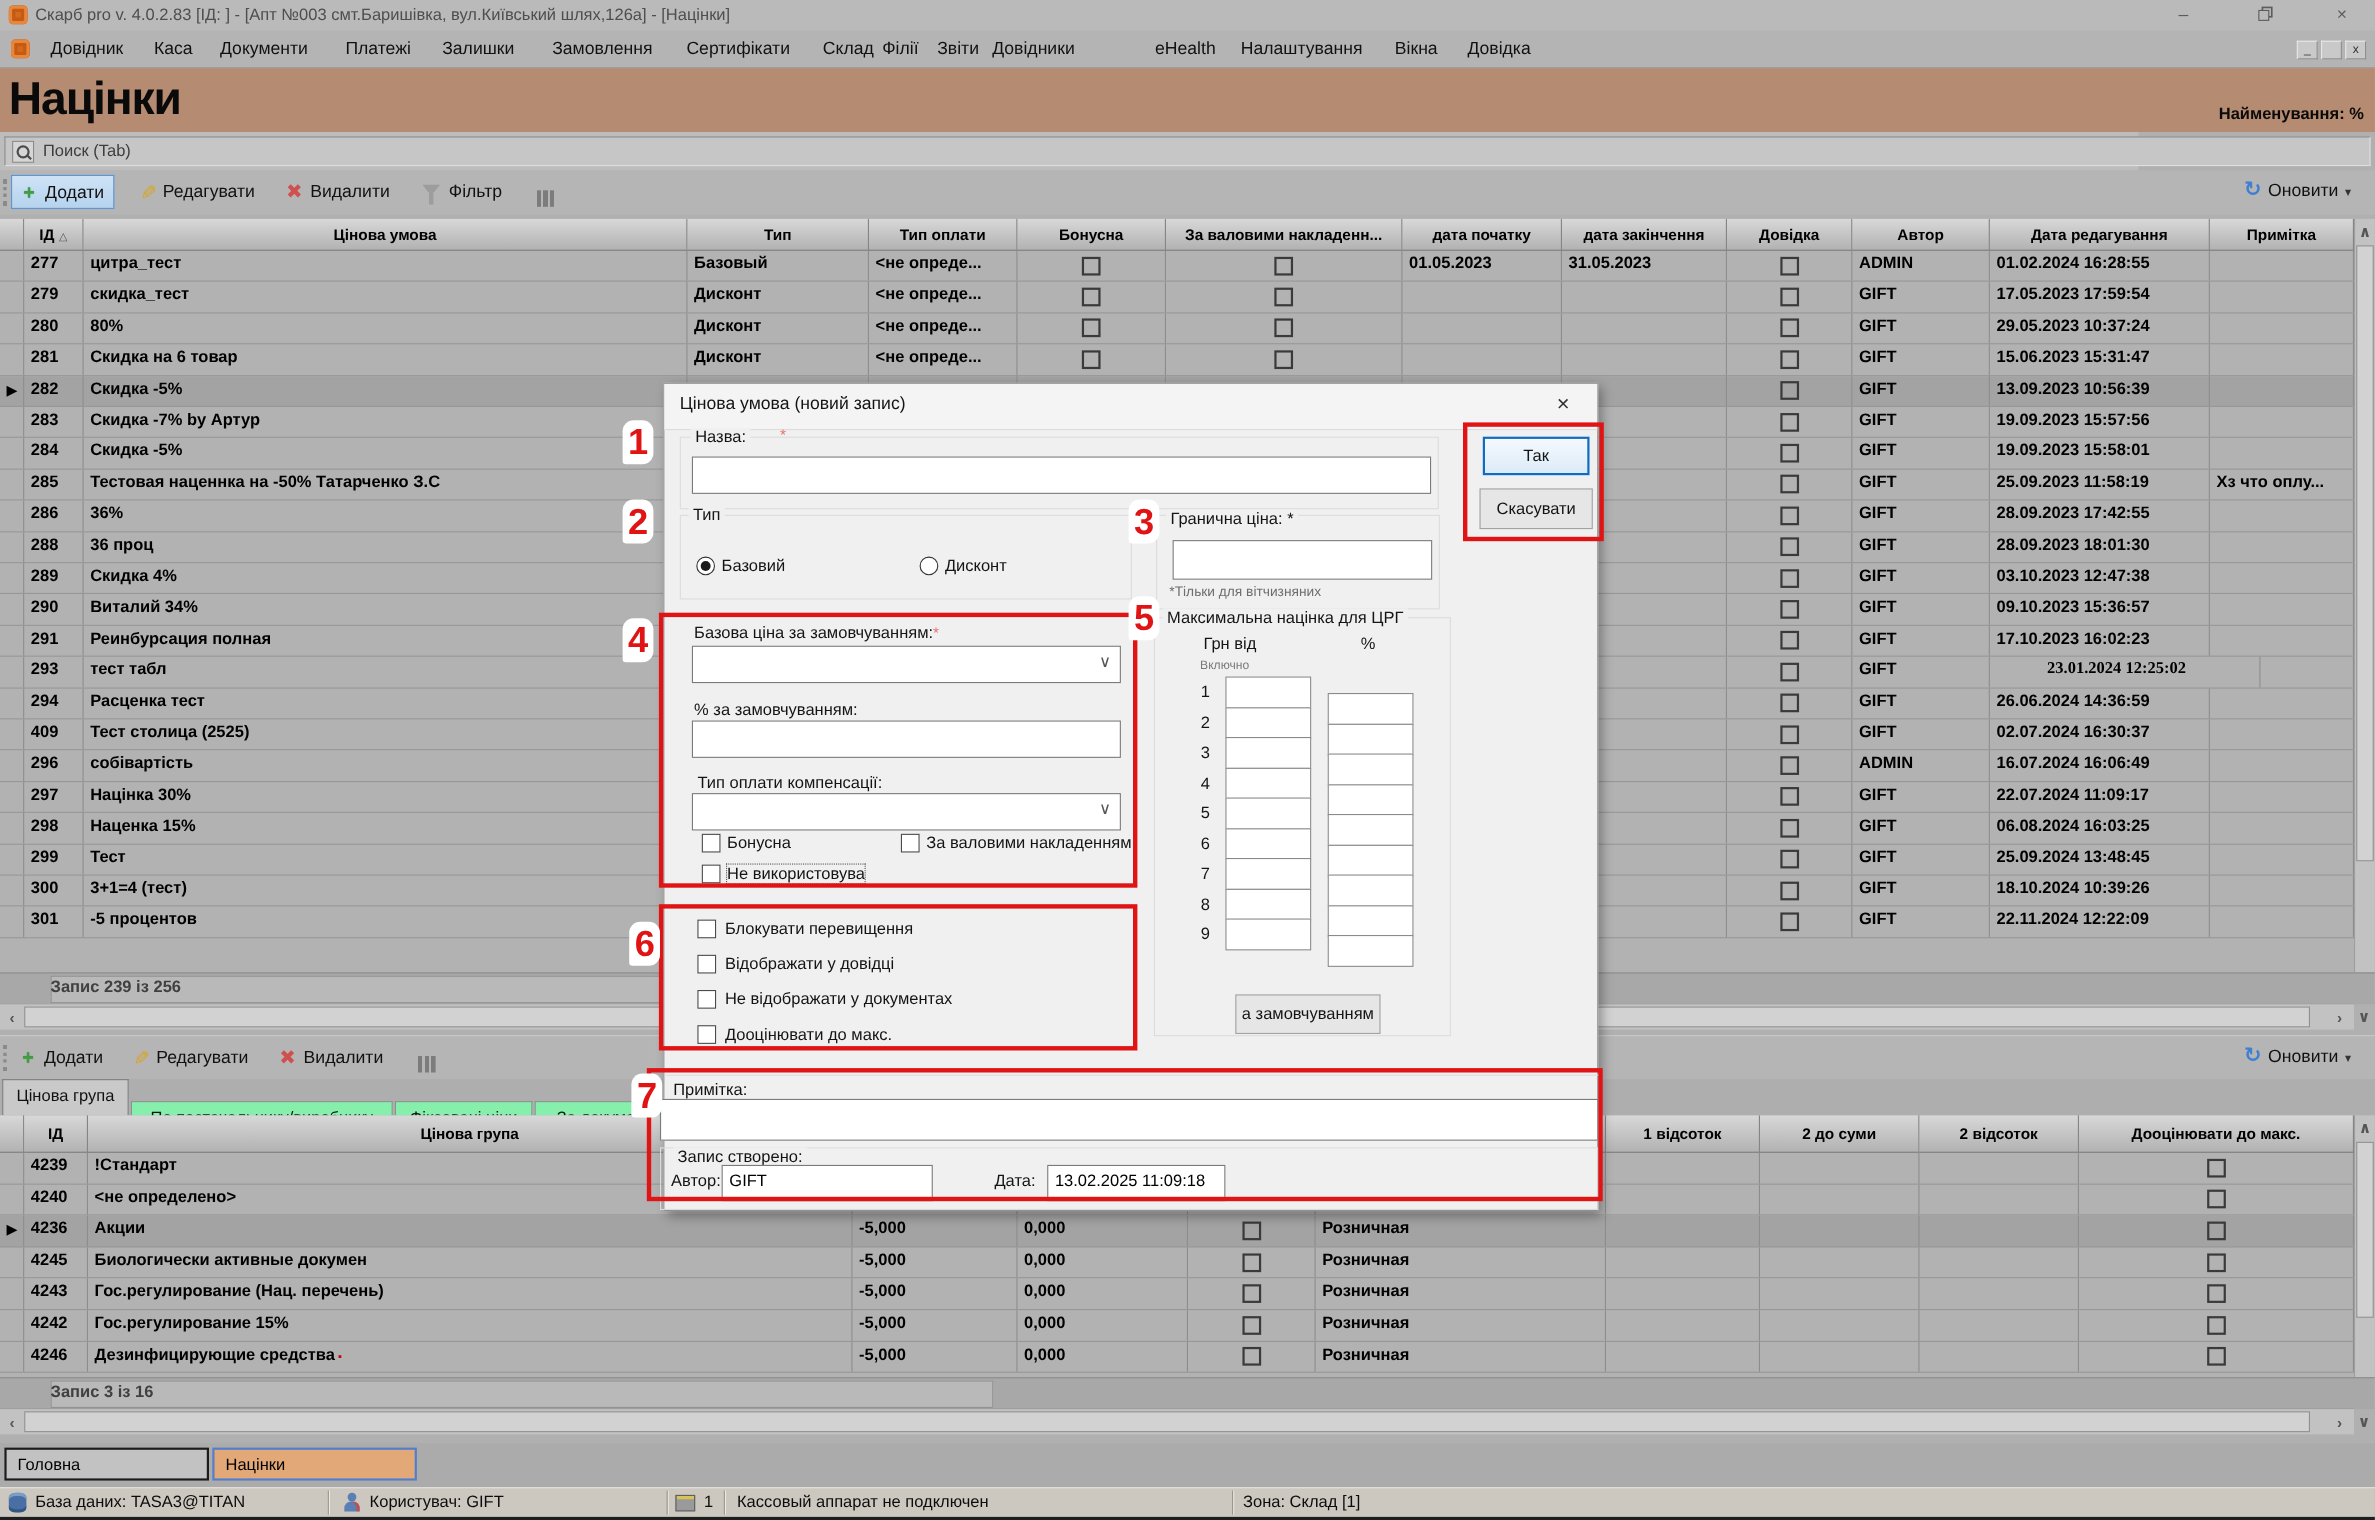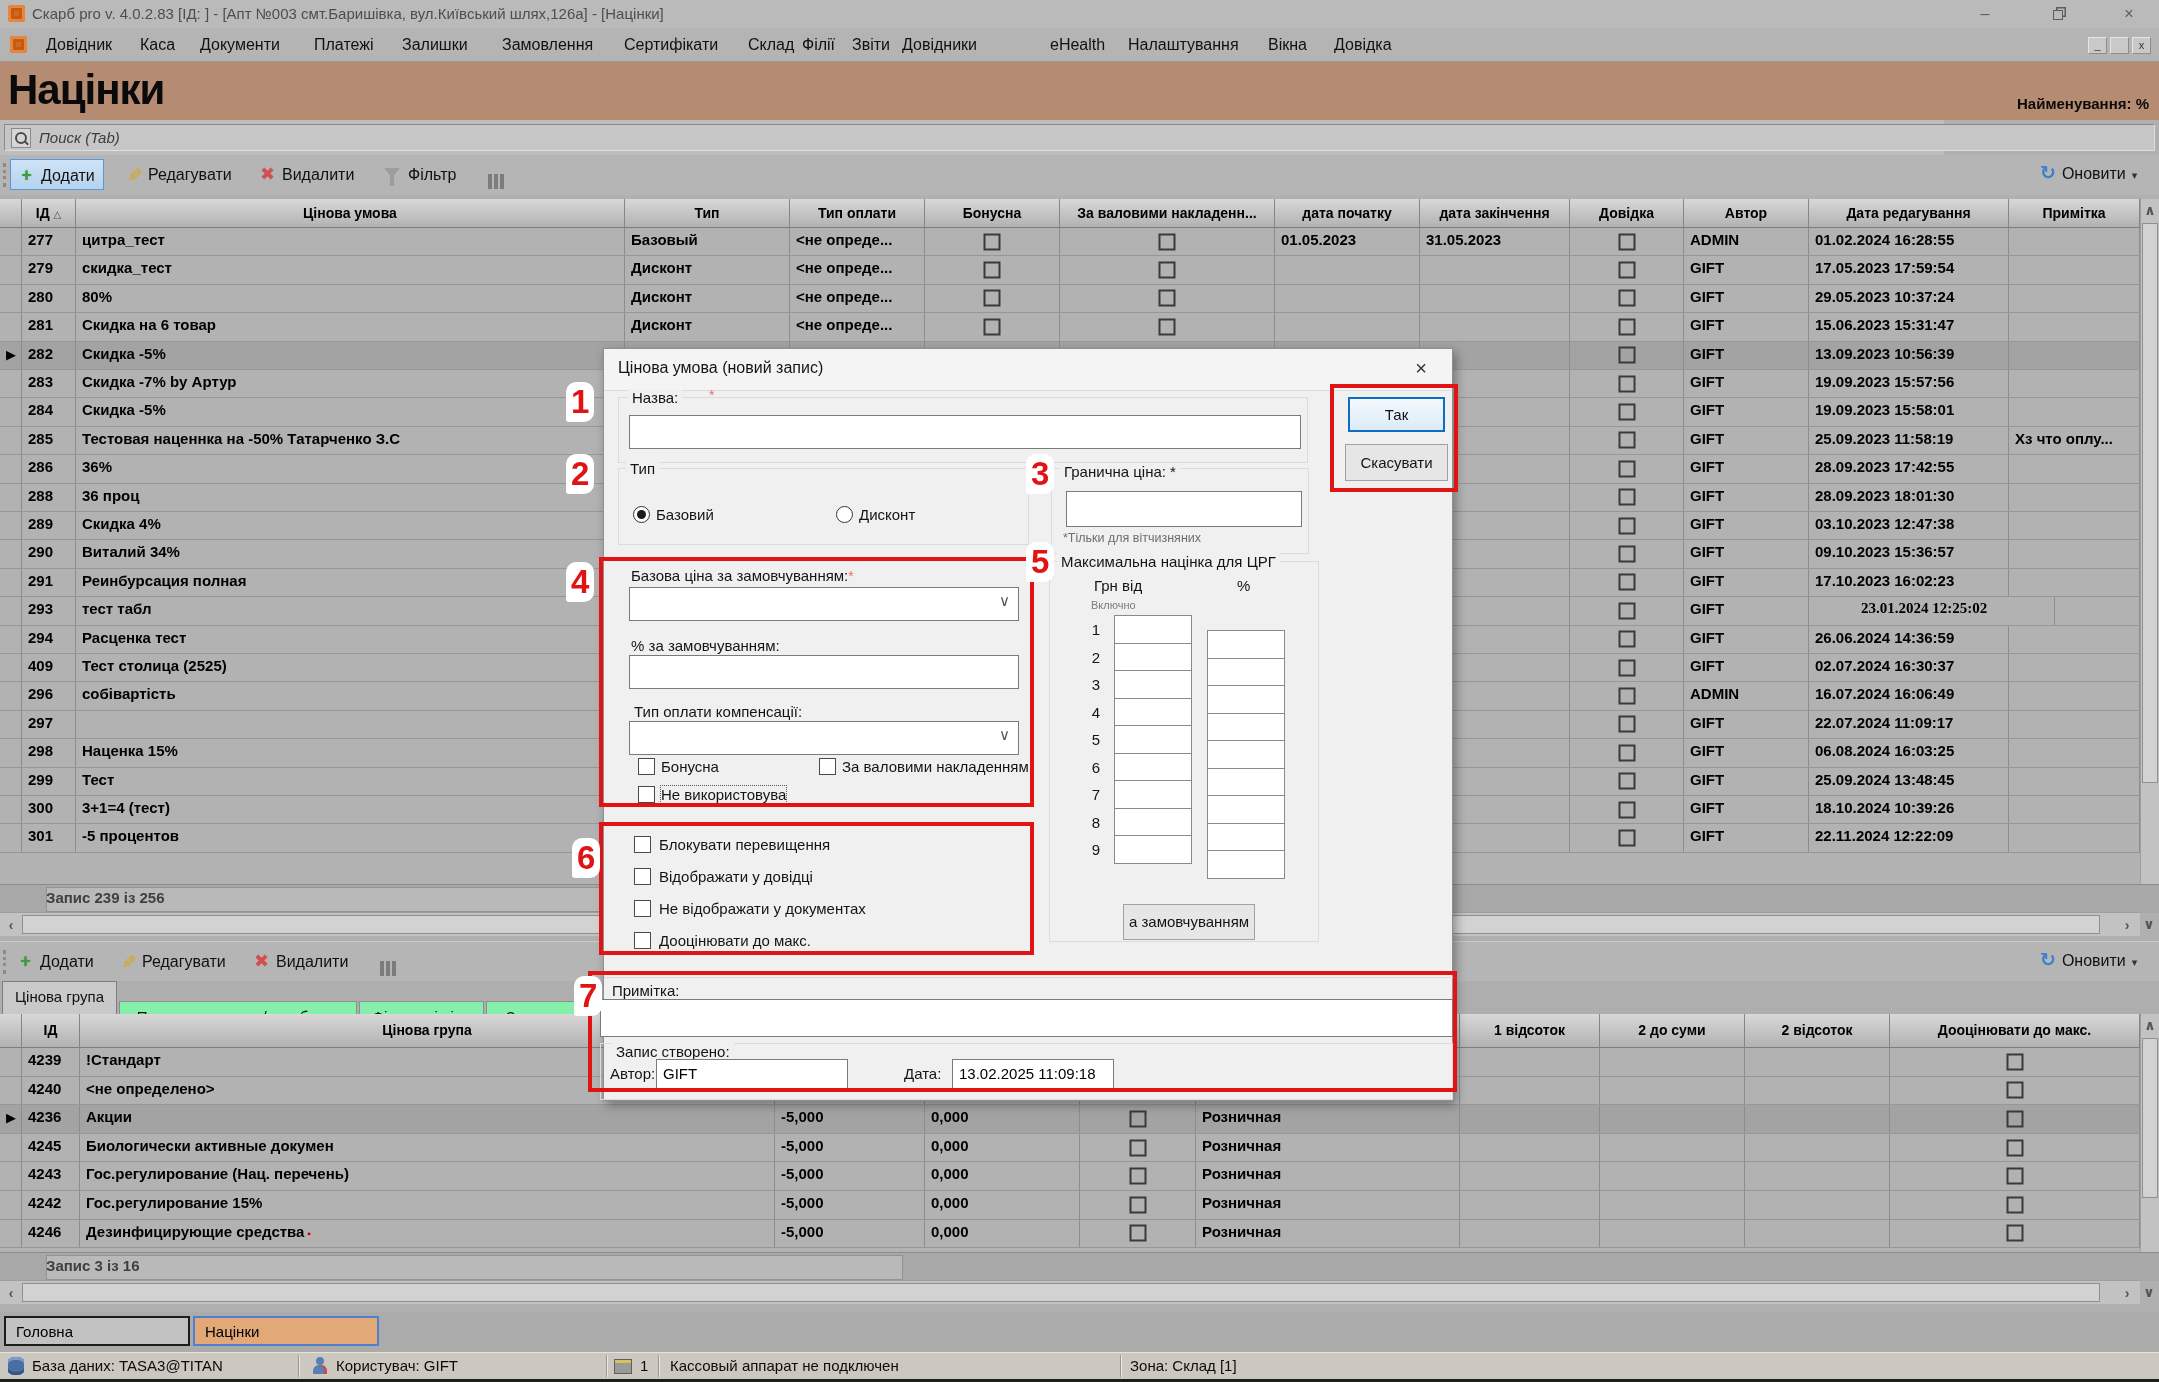--- a/index.html
+++ b/index.html
@@ -21,21 +21,21 @@
   .menuitem { position:absolute; top:0; height:34px; line-height:34px; font-size:16px; color:#111; padding:0 10px; white-space:nowrap; }
   .mdibtn { position:absolute; top:9px; width:19px; height:17px; background:#c9c9c9; border:1px solid #8d8d8d;
             border-top-color:#e6e6e6; border-left-color:#e6e6e6; font-size:11px; line-height:15px; text-align:center; color:#333; }
 
   
   #pageheader { left:0; top:62px; width:2159px; height:58px; background:#b58b72; }
   #pagetitle { position:absolute; left:8px; top:4px; font-size:42px; font-weight:800; letter-spacing:-1px; color:#0a0a0a; }
   #namefilter { position:absolute; right:10px; bottom:8px; font-size:15px; font-weight:700; color:#0a0a0a; }
 
   
-  #searchrow { left:0; top:120px; width:1944px; height:35px; background:#bdbdbd;font-style:italic; }
+  #searchrow { left:0; top:120px; width:1944px; height:35px; background:#bdbdbd; }
   #searchbox { position:absolute; left:4px; top:4px; width:2151px; height:27px; background:#c6c6c6;
                border:1px solid #8a8a8a; border-bottom-color:#dedede; border-right-color:#dedede; }
   #searchbox .ph { position:absolute; left:34px; top:4px; font-size:15px; color:#3d3d3d; }
   .mag { position:absolute; left:6px; top:3px; width:20px; height:20px; background:#d6d6d6; border:1px solid #8a8a8a; }
   .mag:before { content:""; position:absolute; left:3px; top:3px; width:8px; height:8px; border:2px solid #4c4c4c; border-radius:50%; }
   .mag:after { content:""; position:absolute; left:12px; top:13px; width:5px; height:2px; background:#4c4c4c; transform:rotate(45deg); }
 
   
   .toolbar { width:2159px; height:40px; background:#b5b5b5; }
   #toolbar1 { left:0; top:155px; }
@@ -478,20 +478,21 @@
       <div class="tcell" style="left: 1570px; width: 114px;">
         <div class="cbx"></div>
       </div>
       <div class="tcell" style="left: 1684px; width: 125px;">ADMIN</div>
       <div class="tcell" style="left: 1809px; width: 200px;">16.07.2024 16:06:49</div>
       <div class="tcell" style="left: 2009px; width: 131px;"></div>
     </div>
     <div class="trow" style="top: 511.8px; height: 28.4px;">
       <div class="tcell ptr" style="left: 0px; width: 22px;"></div>
       <div class="tcell" style="left: 22px; width: 54px;">297</div>
+      <div class="tcell" style="left: 76px; width: 549px;">Націнка 30%</div>
       <div class="tcell" style="left: 625px; width: 165px;"></div>
       <div class="tcell" style="left: 790px; width: 135px;"></div>
       <div class="tcell" style="left: 925px; width: 135px;"></div>
       <div class="tcell" style="left: 1060px; width: 215px;"></div>
       <div class="tcell" style="left: 1275px; width: 145px;"></div>
       <div class="tcell" style="left: 1420px; width: 150px;"></div>
       <div class="tcell" style="left: 1570px; width: 114px;">
         <div class="cbx"></div>
       </div>
       <div class="tcell" style="left: 1684px; width: 125px;">GIFT</div>

